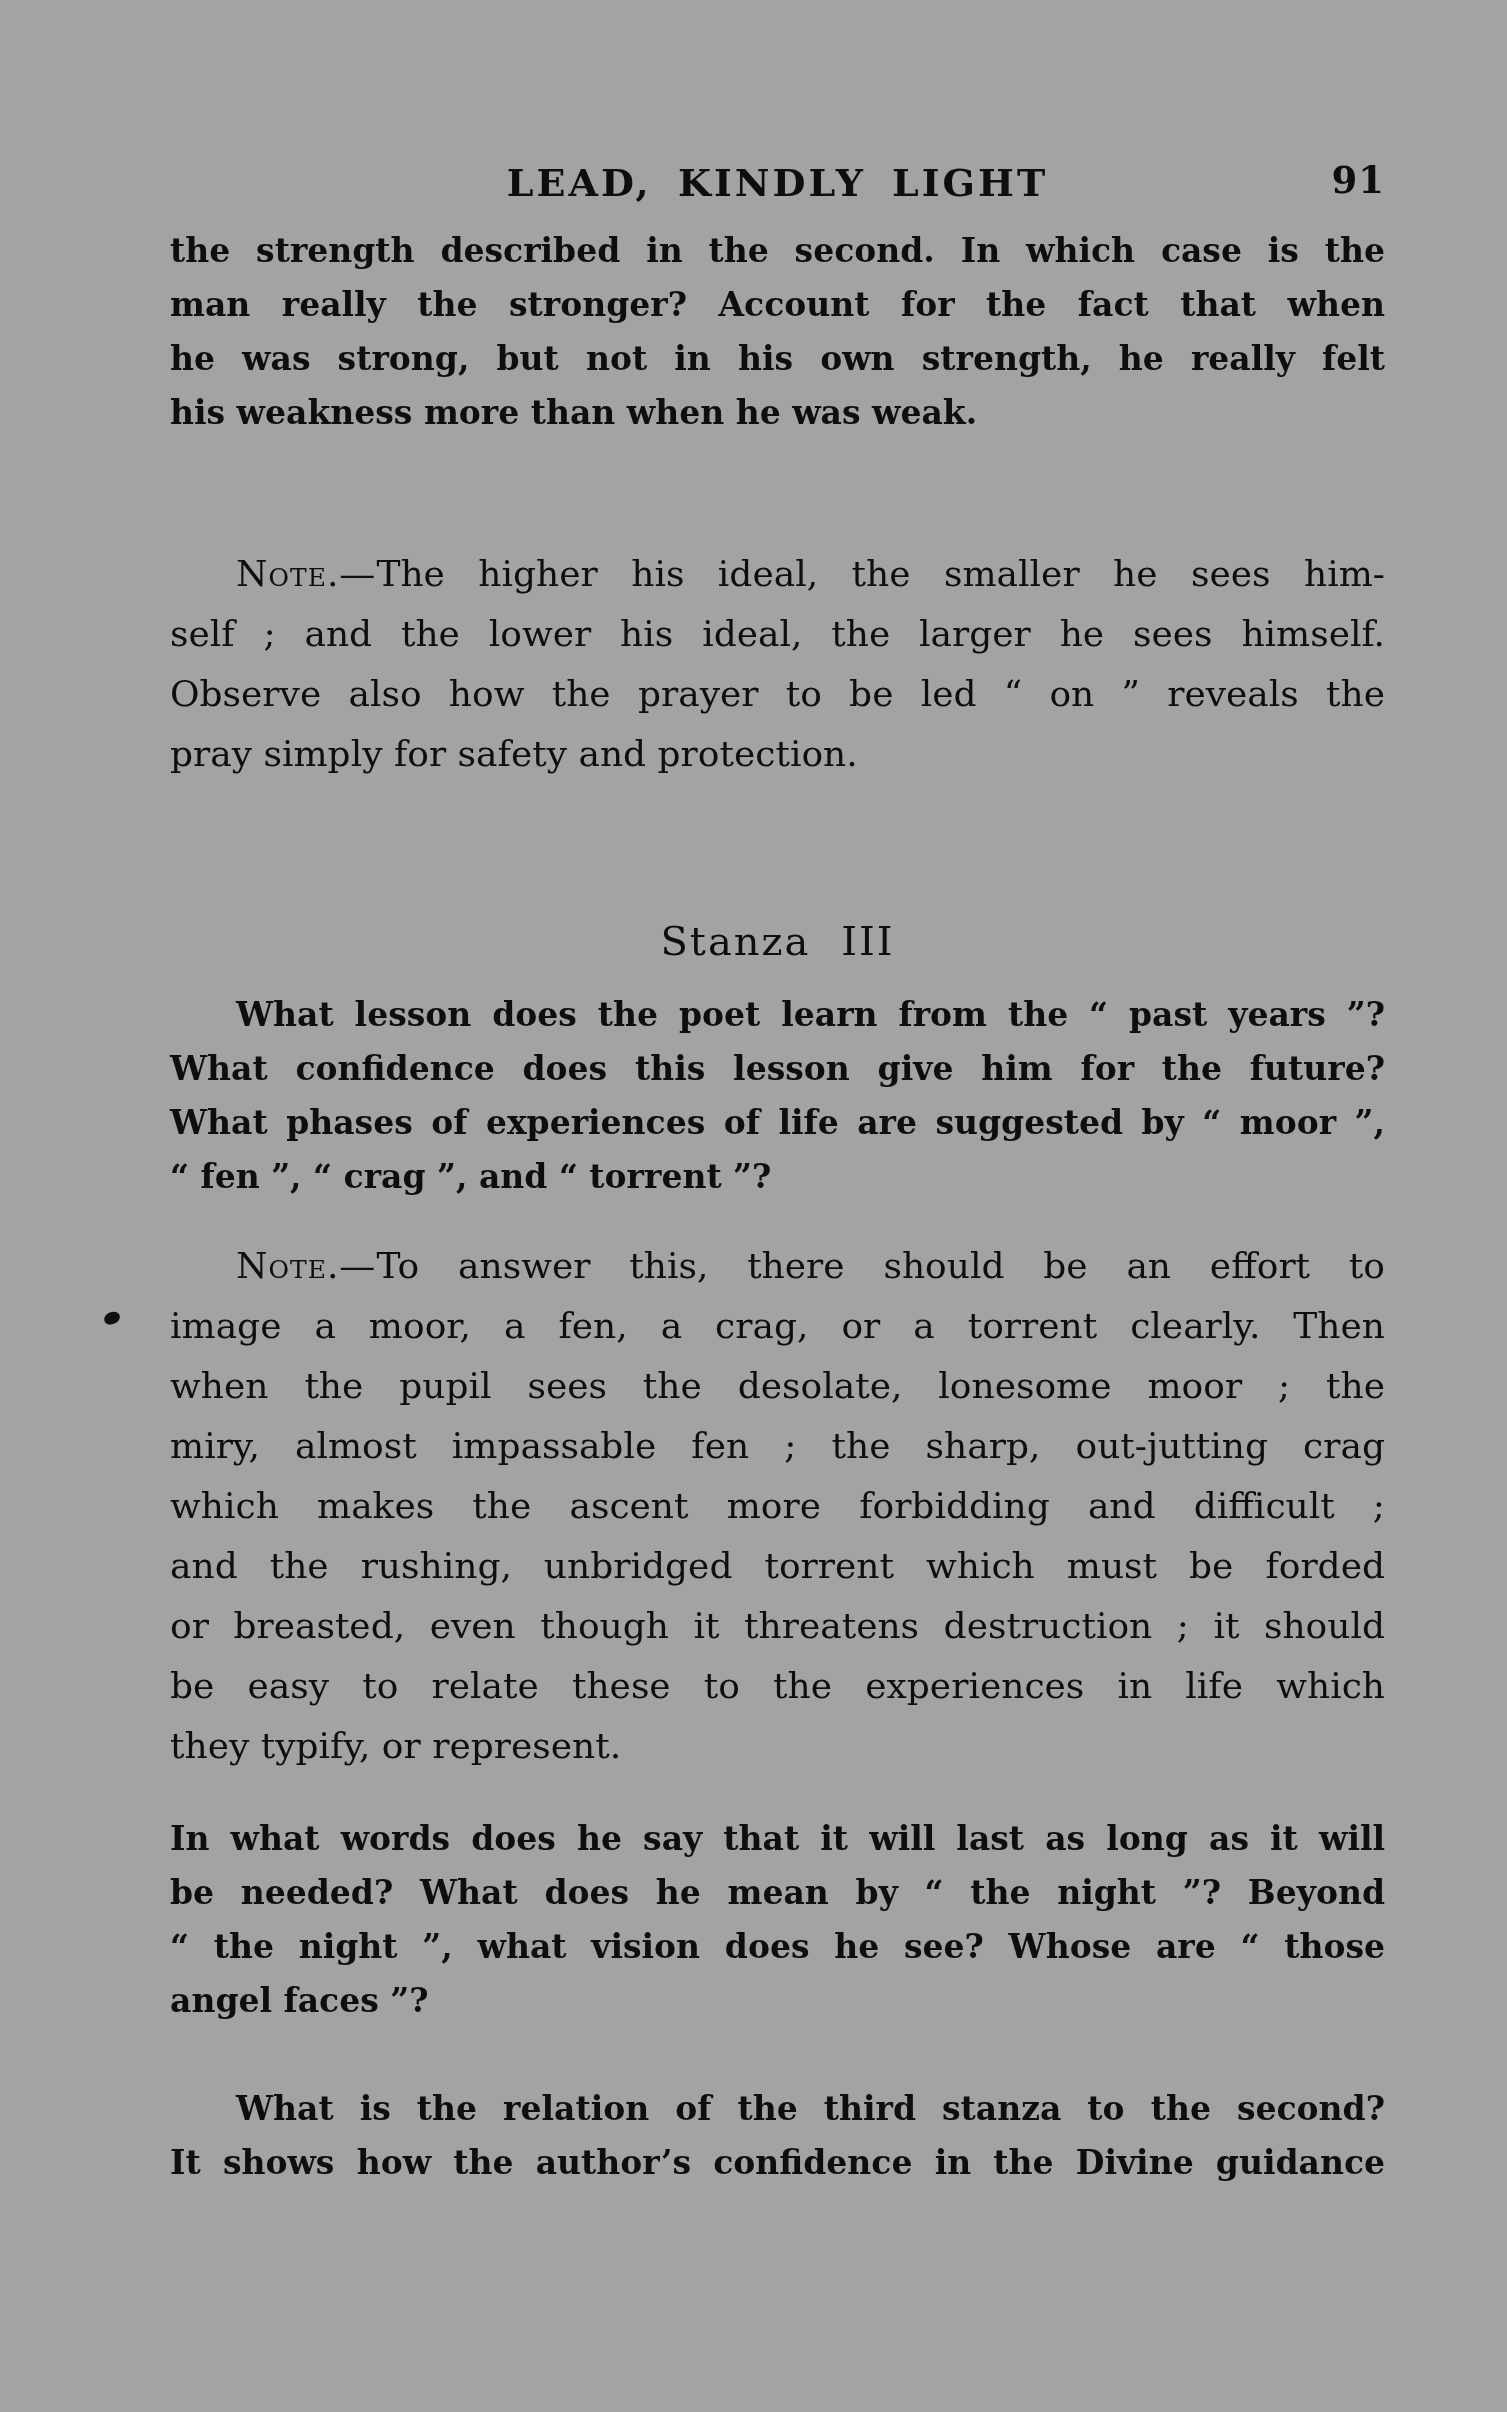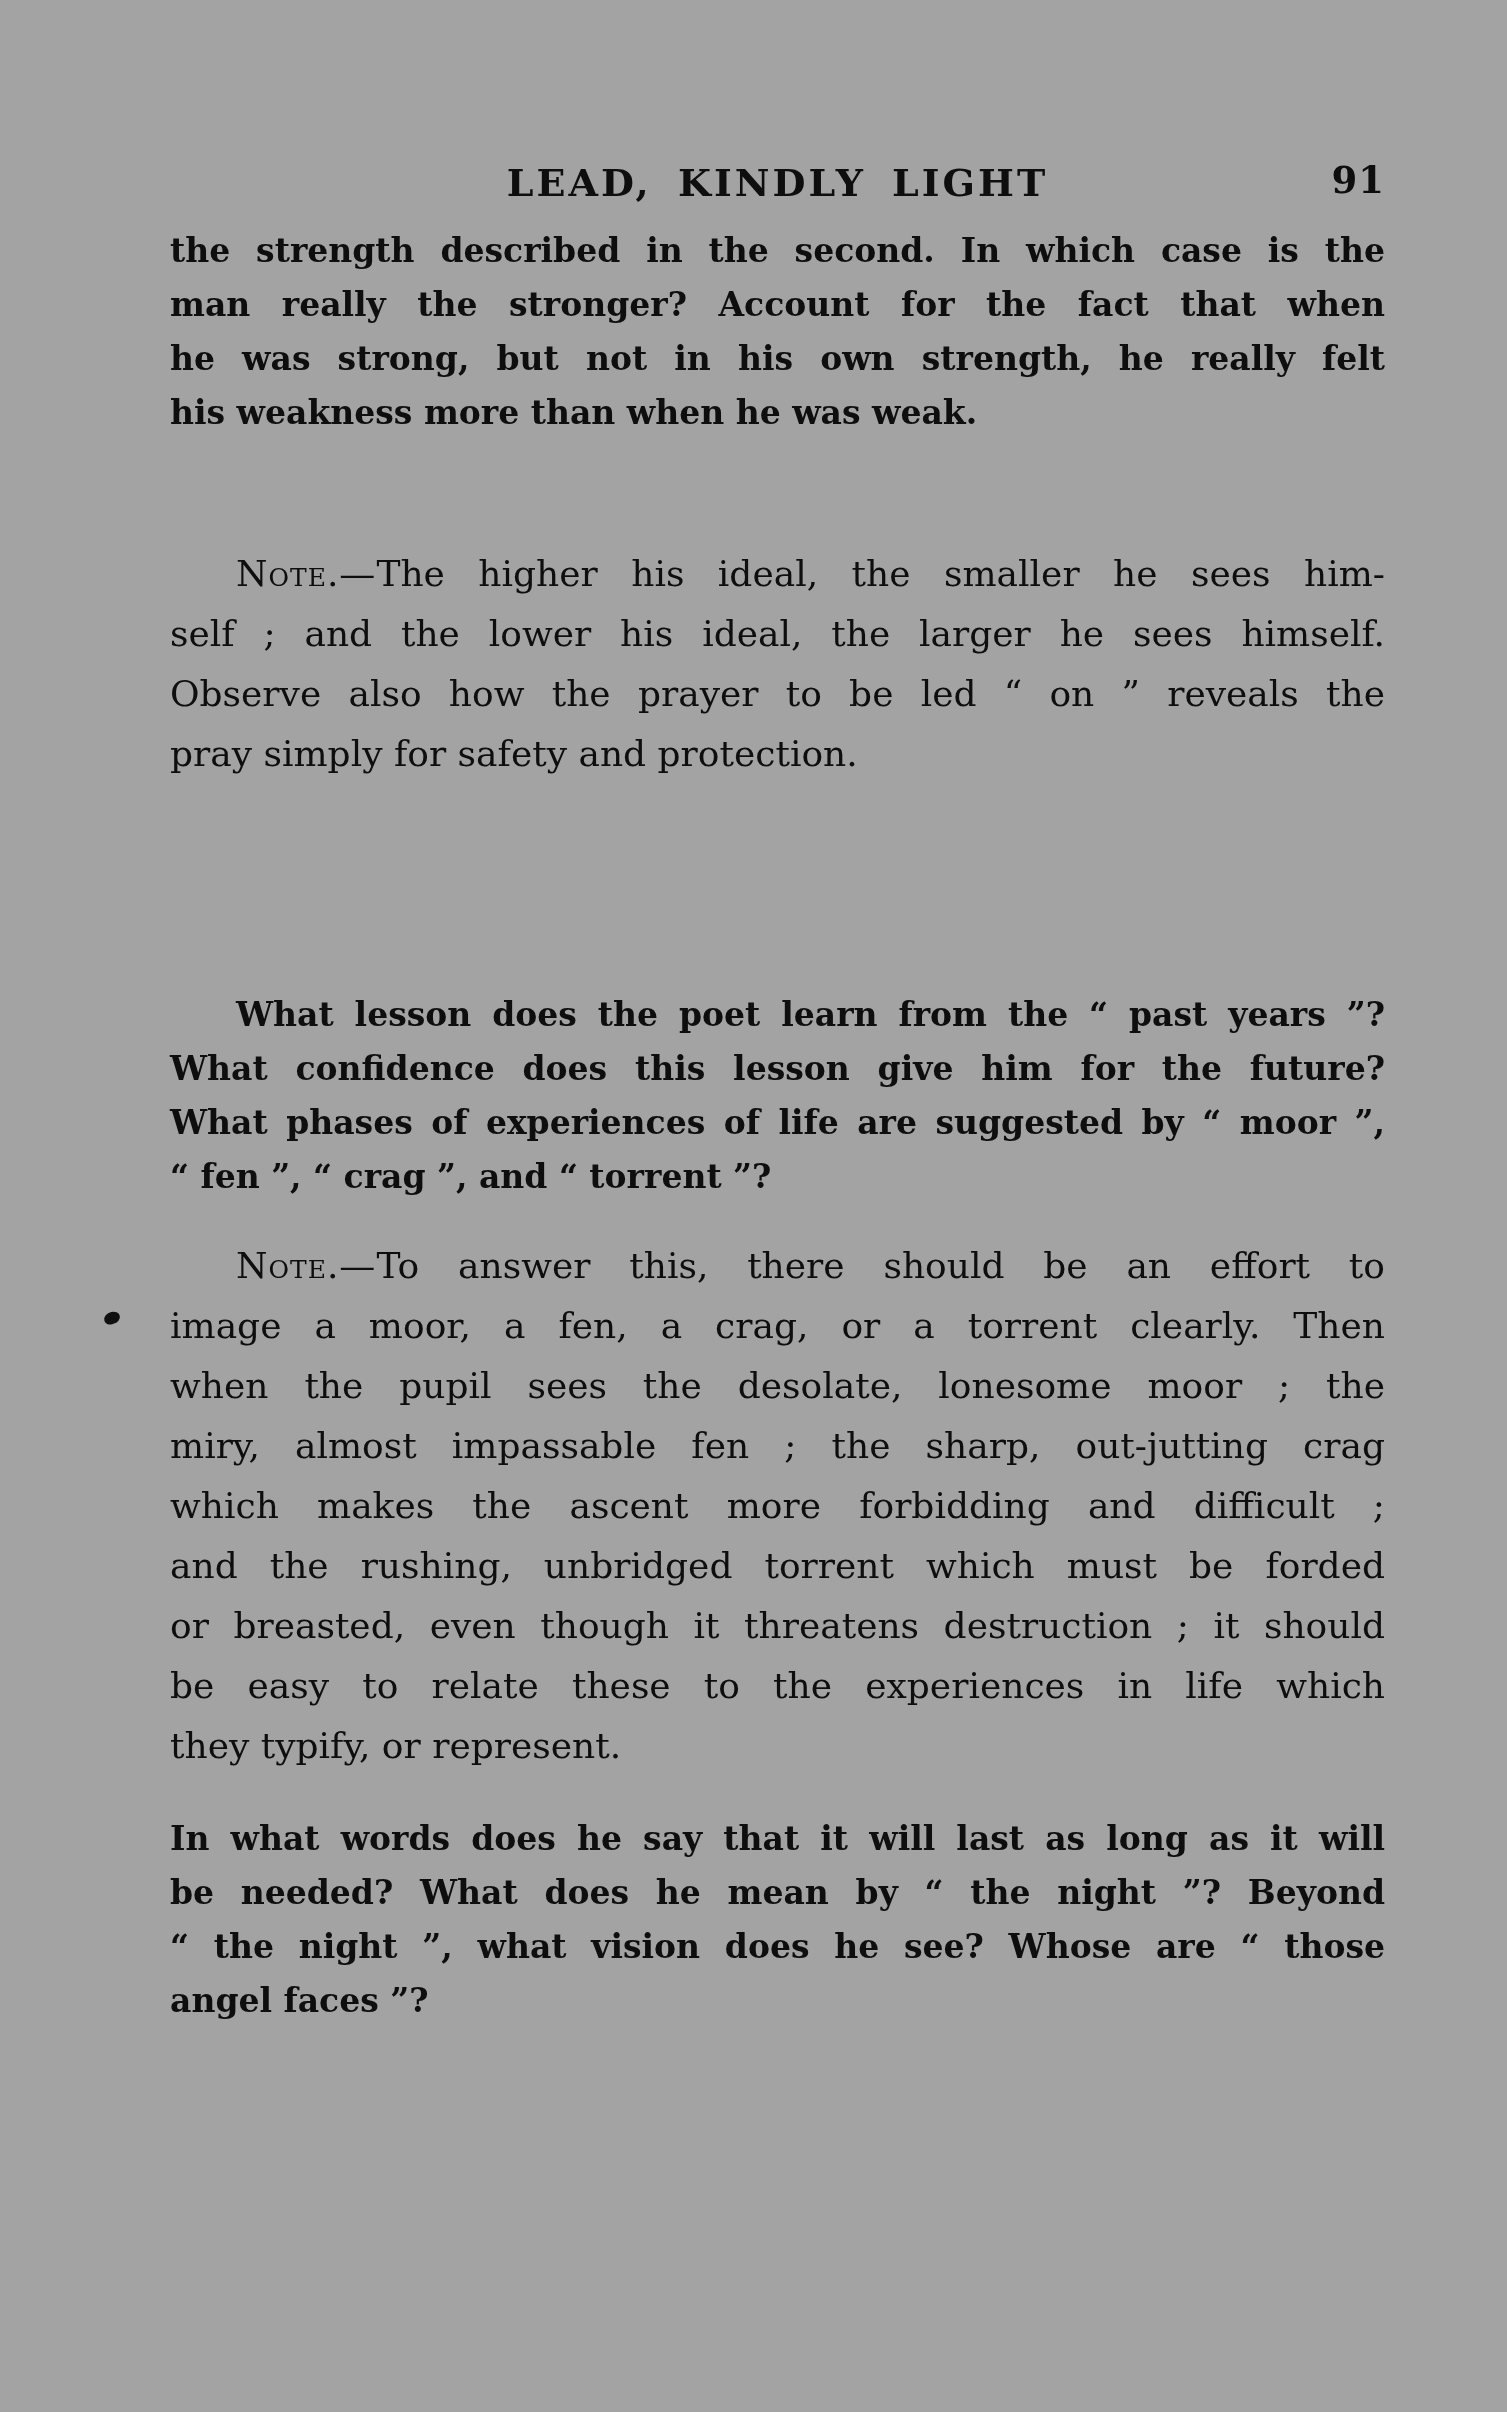--- a/index.html
+++ b/index.html
@@ -72,20 +72,21 @@
     <div class="line last">his weakness more than when he was weak.</div>
   </div>
 
   <div id="note1" class="para note">
     <div class="line indent"><span class="note-label">Note.—</span><span>The higher his ideal, the smaller he sees him-</span></div>
     <div class="line">self ; and the lower his ideal, the larger he sees himself.</div>
     <div class="line">Observe also how the prayer to be led “ on ” reveals the</div>
     <div class="line last">pray simply for safety and protection.</div>
   </div>
 
+  <div class="stanza-heading">Stanza III</div>
 
   <div id="p3" class="para q">
     <div class="line indent">What lesson does the poet learn from the “ past years ”?</div>
     <div class="line">What confidence does this lesson give him for the future?</div>
     <div class="line">What phases of experiences of life are suggested by “ moor ”,</div>
     <div class="line last">“ fen ”, “ crag ”, and “ torrent ”?</div>
   </div>
 
   <div id="note2" class="para note">
     <div class="line indent"><span class="note-label">Note.—</span><span>To answer this, there should be an effort to</span></div>
@@ -99,16 +100,20 @@
     <div class="line last">they typify, or represent.</div>
   </div>
 
   <div id="p5" class="para q">
     <div class="line">In what words does he say that it will last as long as it will</div>
     <div class="line">be needed?  What does he mean by “ the night ”?  Beyond</div>
     <div class="line">“ the night ”, what vision does he see?  Whose are “ those</div>
     <div class="line last">angel faces ”?</div>
   </div>
 
+  <div id="p6" class="para q">
+    <div class="line indent">What is the relation of the third stanza to the second?</div>
+    <div class="line">It shows how the author’s confidence in the Divine guidance</div>
+  </div>
 
   <div class="ink-speck"></div>
 
 </div>
 
 </body></html>

